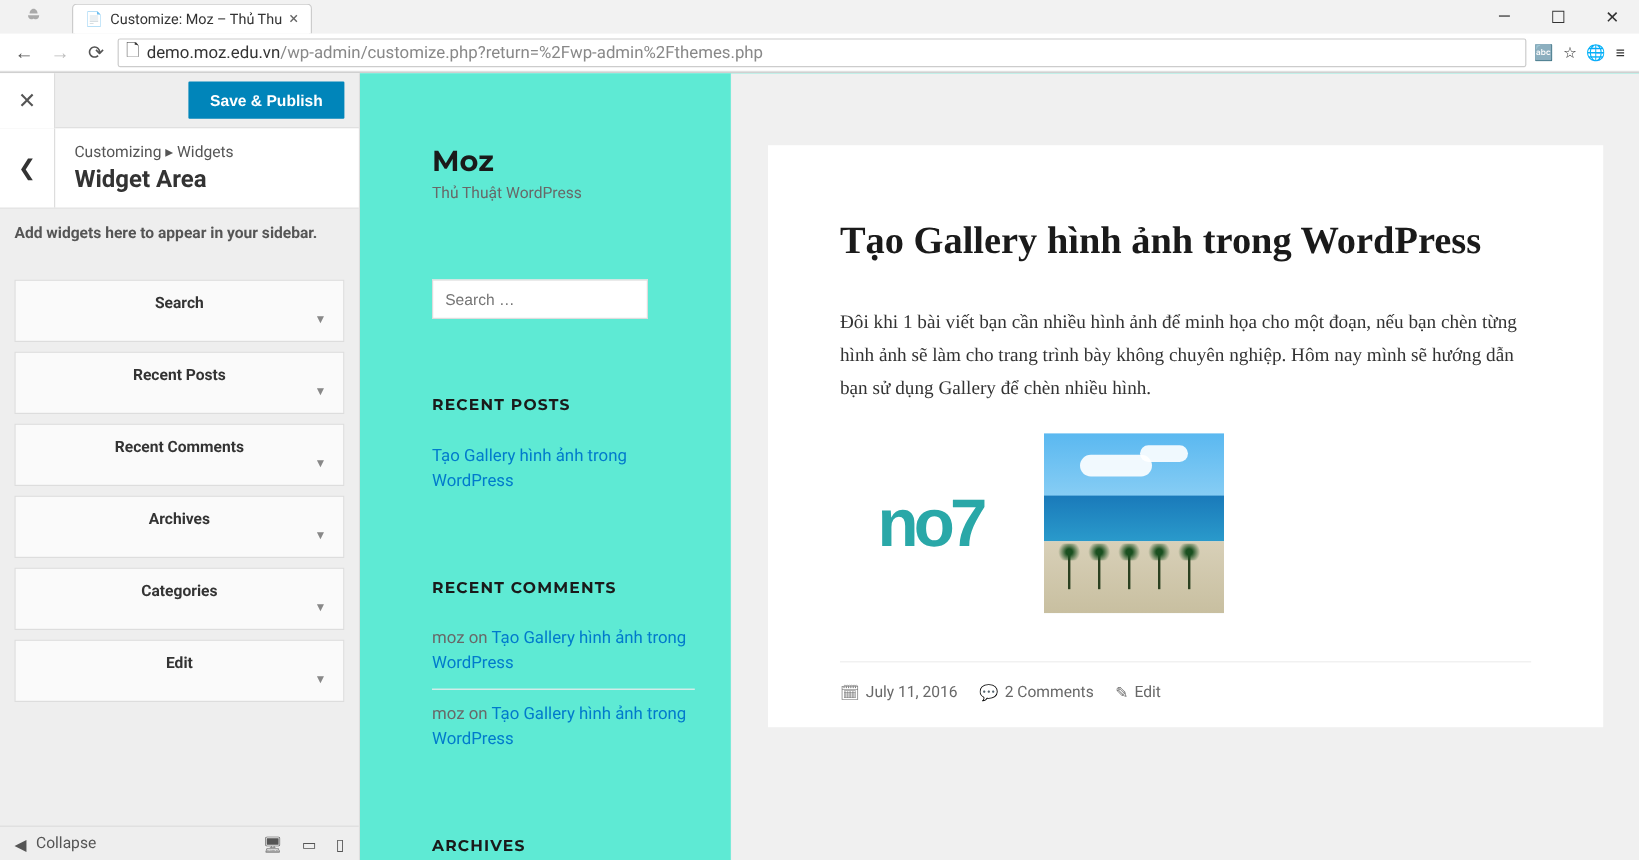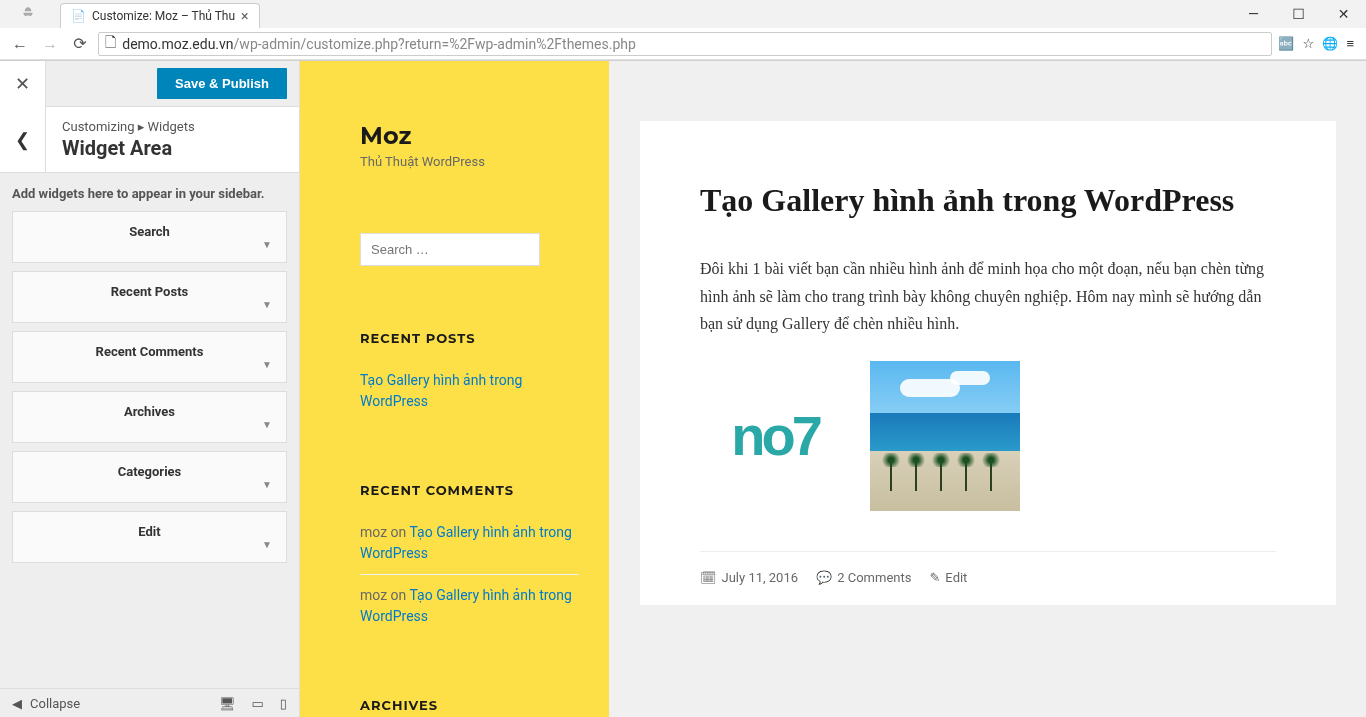--- a/index.html
+++ b/index.html
@@ -30,34 +30,34 @@
 .close-panel { width: 46px; height: 46px; display: flex; align-items: center; justify-content: center; border-right: 1px solid #ddd; font-size: 18px; color: #555; background: #fff; }
 .save-btn { margin-left: auto; margin-right: 12px; background: #0085ba; color: #fff; border: none; padding: 8px 18px; font-size: 13px; font-weight: bold; border-radius: 1px; }
 
 .cust-breadcrumb-row { display: flex; border-bottom: 1px solid #ddd; background: #fff; }
 .back-btn { width: 46px; display: flex; align-items: center; justify-content: center; border-right: 1px solid #ddd; font-size: 18px; color: #333; }
 .breadcrumb-content { padding: 12px 16px; flex: 1; }
 .breadcrumb-text { font-size: 13px; color: #555; }
 .breadcrumb-title { font-size: 20px; font-weight: bold; color: #333; margin-top: 2px; }
 
 .cust-body { flex: 1; overflow-y: auto; padding: 12px; background: #eee; }
-.help-text { font-size: 13px; font-weight: bold; color: #555; margin-bottom: 8px; line-height: 1.4; }
+.help-text { font-size: 13px; font-weight: bold; color: #555; margin-bottom: 29px; line-height: 1.4; }
 .widget-item { background: #fafafa; border: 1px solid #ddd; padding: 12px 14px; margin-bottom: 8px; display: flex; align-items: center; font-weight: bold; font-size: 13px; color: #333; flex-direction: column; }
 .widget-item .chev { margin-left: auto; color: #888; font-size: 10px; }
 .widget-actions { display: flex; justify-content: flex-end; align-items: center; gap: 16px; margin-top: 12px; }
 .reorder-link { color: #0073aa; font-size: 13px; font-weight: bold; }
 .add-widget-btn { background: #f7f7f7; border: 1px solid #ccc; padding: 6px 12px; font-size: 13px; font-weight: bold; display: flex; align-items: center; gap: 6px; border-radius: 3px; }
 
 .cust-footer { height: 30px; border-top: 1px solid #ddd; display: flex; align-items: center; padding: 0 12px; background: #eee; }
 .collapse-btn { display: flex; align-items: center; gap: 8px; color: #555; font-size: 13px; }
 .device-icons { margin-left: auto; display: flex; gap: 16px; }
 .device-icons span { color: #555; }
 
 
-.preview { flex: 1; background: #fde047; display: flex; overflow: hidden; }
+.preview { flex: 1; background: #5eead4; display: flex; overflow: hidden; }
 .preview-sidebar { width: 310px; padding: 60px 30px 30px 60px; border-right: 1px solid #eee; overflow-y: auto; }
 .site-title { font-size: 24px; font-weight: bold; color: #1a1a1a; font-family: Montserrat, sans-serif; }
 .site-desc { font-size: 13px; color: #686868; margin-top: 4px; }
 .search-widget { margin-top: 64px; }
 .search-input { width: 180px; padding: 8px 10px; border: 1px solid #ddd; font-size: 13px; color: #999; }
 .widget-section { margin-top: 64px; }
 .widget-title { font-size: 13px; font-weight: bold; letter-spacing: 1px; color: #1a1a1a; margin-bottom: 18px; font-family: Montserrat, sans-serif; }
 .widget-list li { list-style: none; padding: 6px 0; font-size: 14px; color: #007acc; line-height: 1.5; }
 .widget-list li + li { border-top: 1px solid #eee; padding-top: 10px; margin-top: 4px; }
 .widget-list .author { color: #686868; }

